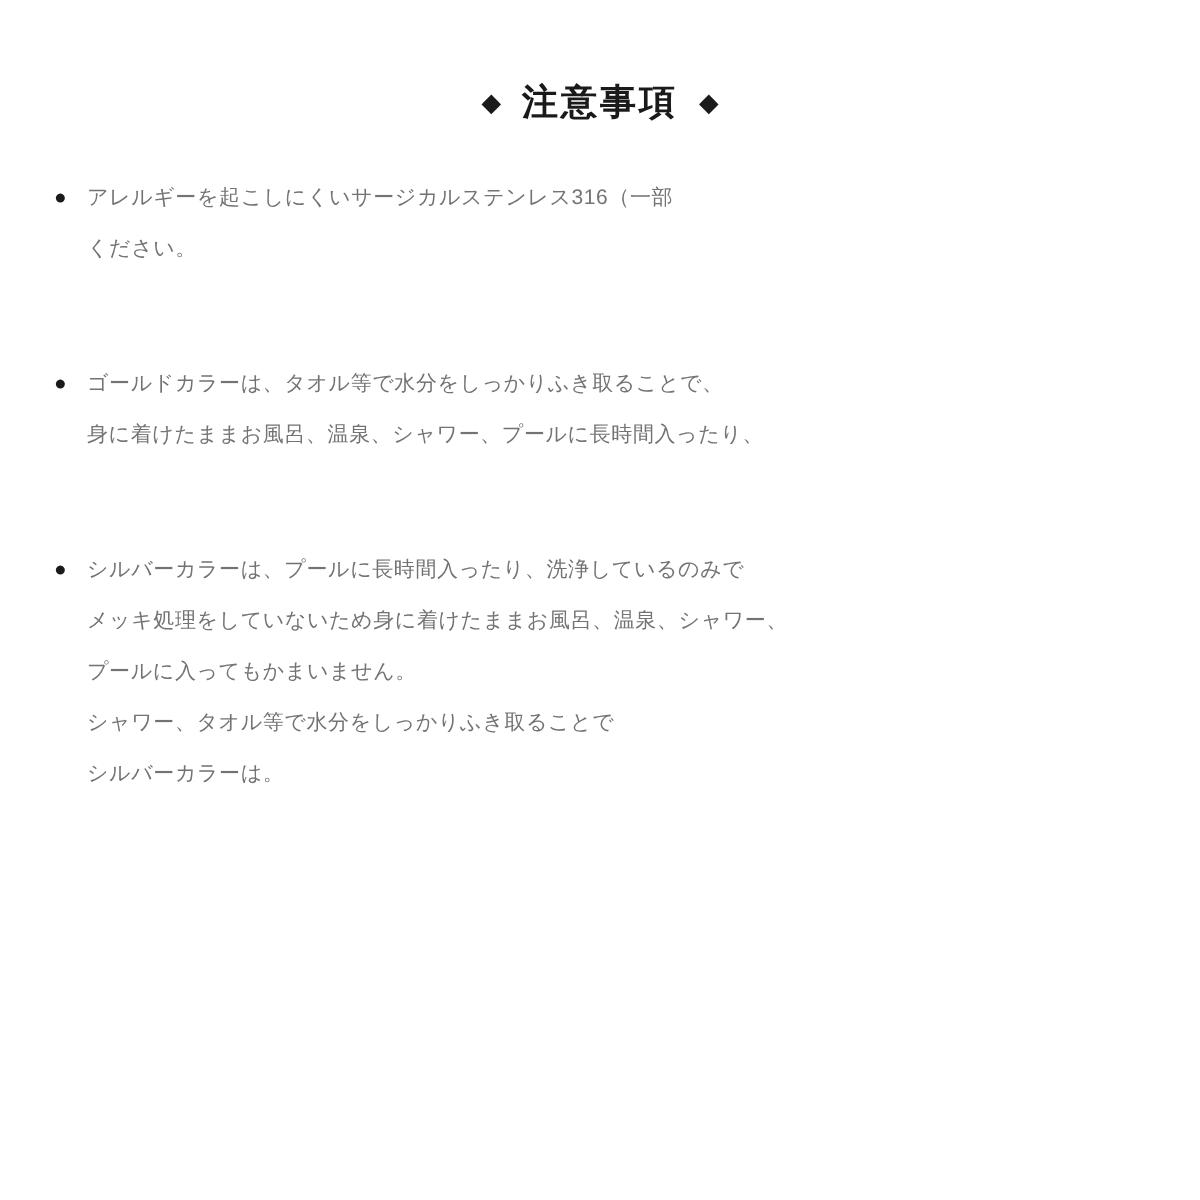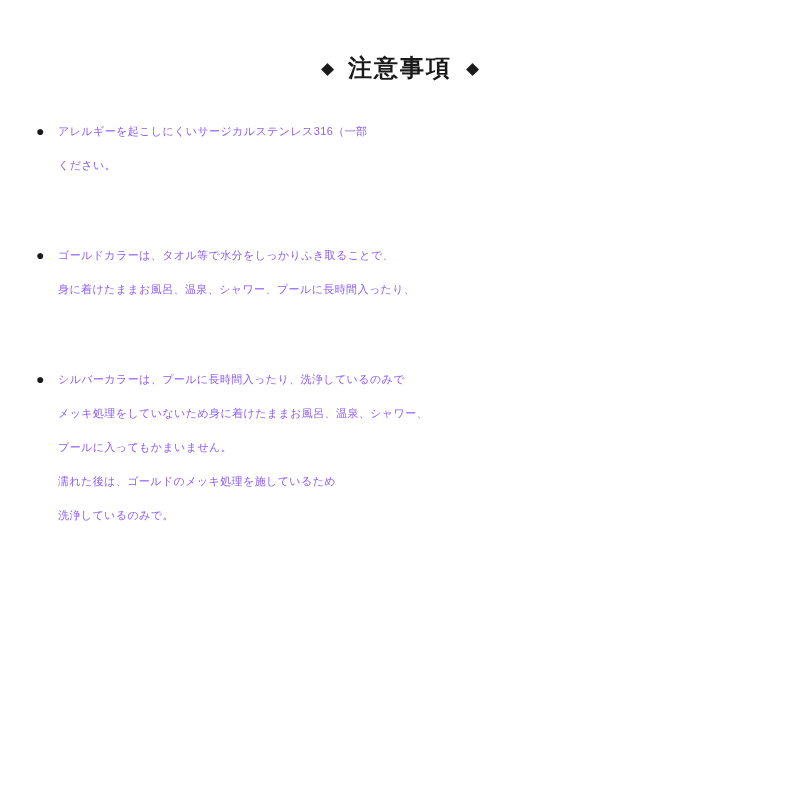--- a/index.html
+++ b/index.html
@@ -57,25 +57,25 @@
     font-size: 14px;
     line-height: 34px;
     color: #1a1a1a;
     text-align: left;
     padding-left: 2px;
   }
   .note-lines {
     flex: 1 1 auto;
   }
   .note-line {
-    font-size: 11px;
+    font-size: 14px;
     line-height: 34px;
     letter-spacing: 0.4px;
     white-space: pre;
-    color: #8b5cf6;
+    color: #737373;
   }
 </style>
 </head>
 <body>
 
 <div class="page">
 
   <div class="title-row">
     <span class="title-diamond">◆</span>
     <span class="title-text">注意事項</span>
@@ -99,19 +99,19 @@
         <div class="note-line">身に着けたままお風呂、温泉、シャワー、プールに長時間入ったり、</div>
       </div>
     </div>
 
     <div class="note-item">
       <span class="bullet">●</span>
       <div class="note-lines">
         <div class="note-line">シルバーカラーは、プールに長時間入ったり、洗浄しているのみで</div>
         <div class="note-line">メッキ処理をしていないため身に着けたままお風呂、温泉、シャワー、</div>
         <div class="note-line">プールに入ってもかまいません。</div>
-        <div class="note-line">濡れた後は、ゴールドのメッキ処理を施しているため</div>
-        <div class="note-line">洗浄しているのみで。</div>
+        <div class="note-line">シャワー、タオル等で水分をしっかりふき取ることで</div>
+        <div class="note-line">シルバーカラーは。</div>
       </div>
     </div>
 
   </div>
 </div>
 
 </body></html>

